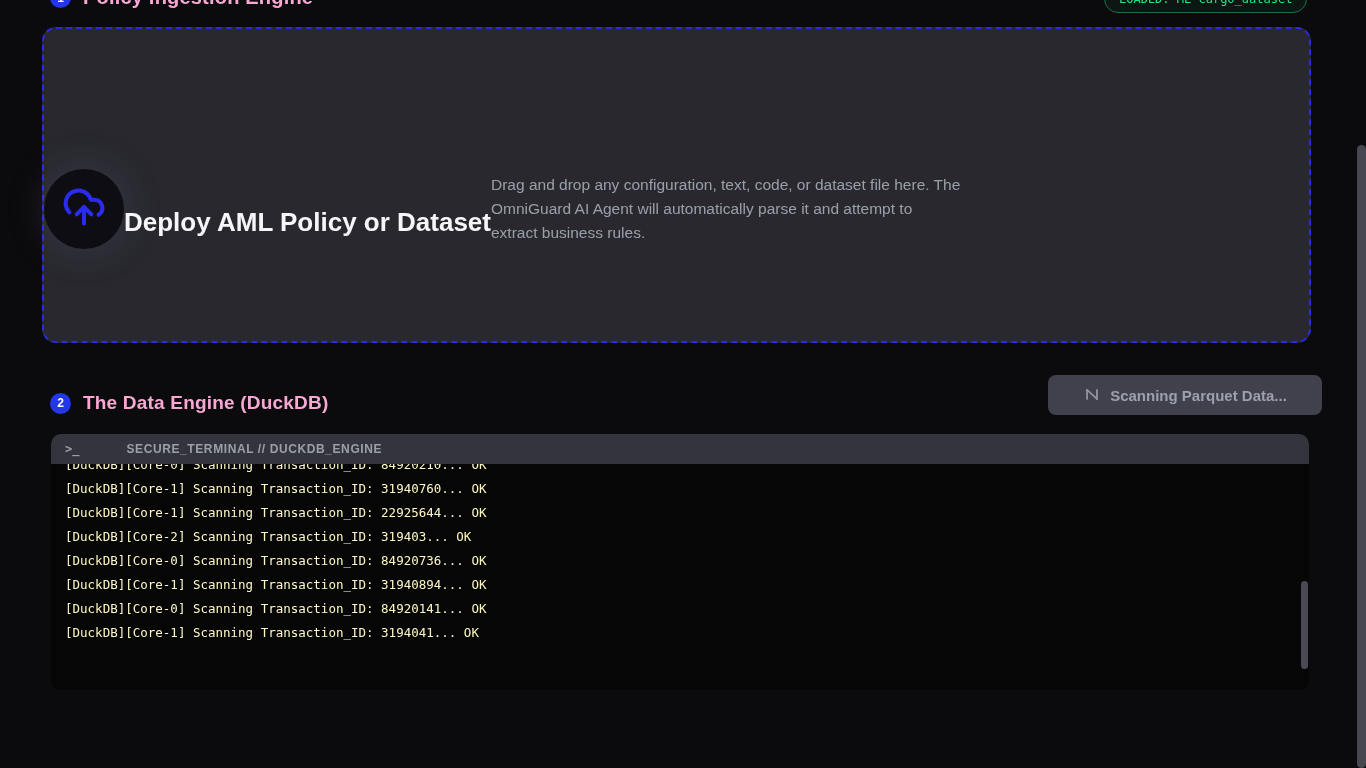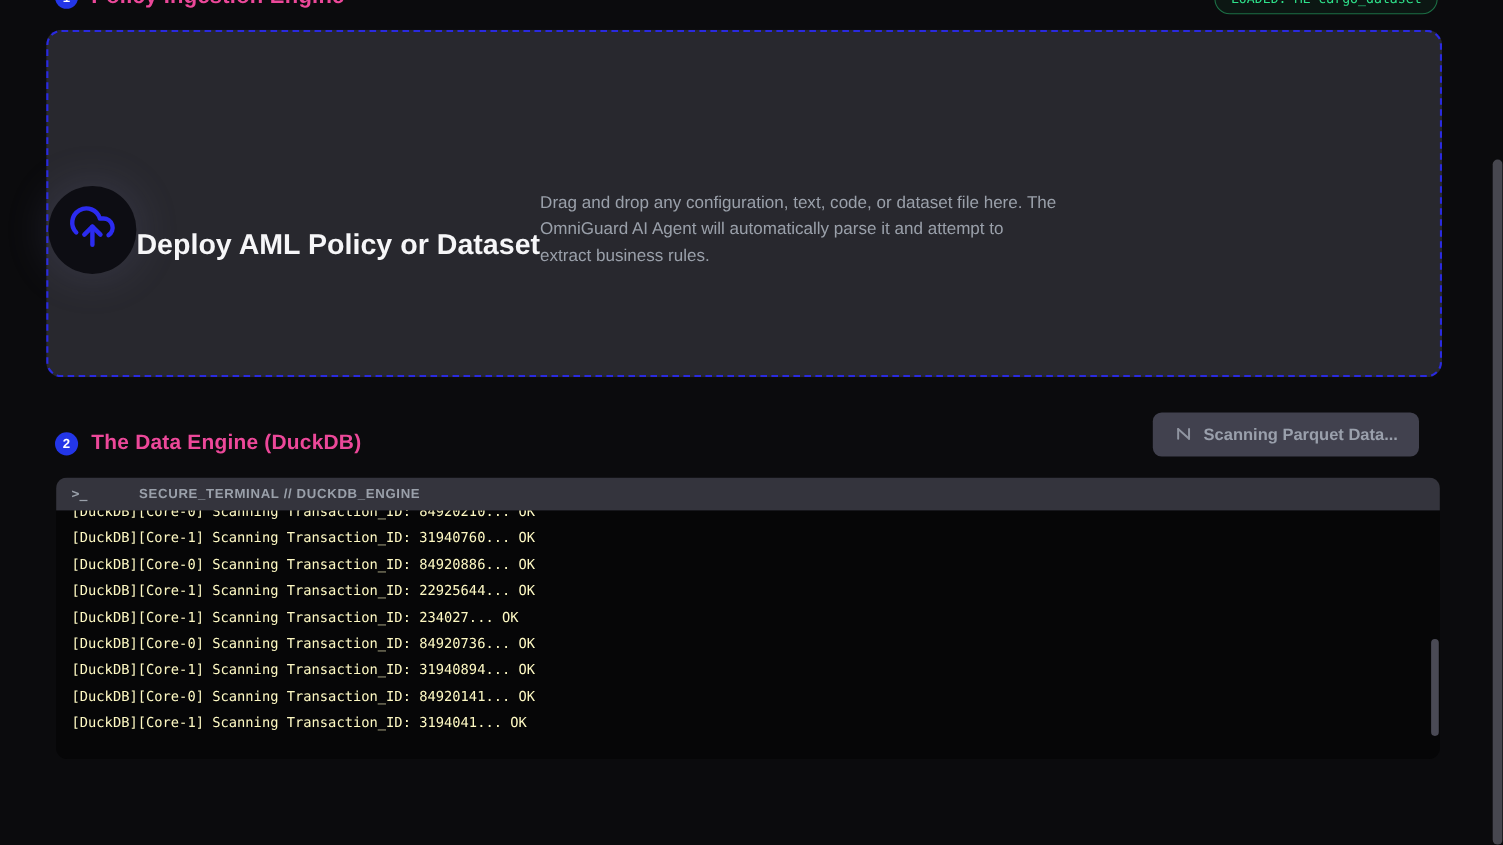--- a/index.html
+++ b/index.html
@@ -12,21 +12,21 @@
   }
   
   .sec-header { position:absolute; display:flex; align-items:center; gap:12px; }
   .num-badge {
     width:21px; height:21px; border-radius:50%;
     background:#2336e8; color:#ffffff;
     font-size:12px; font-weight:700;
     display:flex; align-items:center; justify-content:center;
     flex:0 0 auto;
   }
-  .sec-title { font-size:20px; font-weight:700; color:#ec4899; letter-spacing:.2px; }
+  .sec-title { font-size:20px; font-weight:700; color:#f9a8d4; letter-spacing:.2px; }
   #header1 { left:50px; top:-14px; }
   #header2 { left:50px; top:392px; }
   #header2 .sec-title { font-size:19px; }
 
   .status-pill {
     position:absolute; left:1104px; top:-15px;
     height:28px; padding:0 14px;
     display:flex; align-items:center;
     border:1px solid #1c6f45; border-radius:14px;
     background:rgba(14,60,38,0.25);
@@ -54,21 +54,21 @@
   .upload-circle svg { stroke:#2b2bf0; }
   .dz-heading { margin-top:28px; font-size:26px; font-weight:700; color:#f6f6f8; }
   .dz-desc {
     width:470px; text-align:left;
     font-size:15.5px; line-height:24px; color:#9aa0aa;
   }
 
   
   .scan-btn {
     position:absolute; left:1048px; top:375px;
-    width:242px; height:40px;
+    width:274px; height:40px;
     background:#41414e; border:none; border-radius:8px;
     display:flex; align-items:center; justify-content:center; gap:9px;
     cursor:default;
     text-align:right;
   }
   .scan-btn svg { stroke:#8f94a0; }
   .scan-label { font-size:15px; font-weight:700; color:#9aa0ac; }
 
   
   .terminal {
@@ -149,23 +149,22 @@
 
 <div class="terminal">
   <div class="term-header">
     <span class="term-prompt">&gt;_</span>
     <span class="term-title">SECURE_TERMINAL // DUCKDB_ENGINE</span>
   </div>
   <div class="term-body">
     <div class="term-lines">
         <div class="tline">[DuckDB][Core-0] Scanning Transaction_ID: 84920210... OK</div>
         <div class="tline">[DuckDB][Core-1] Scanning Transaction_ID: 31940760... OK</div>
-        <div class="tline">[DuckDB][Core-0] Scanning Transaction_ID: 84920886... OK</div>
         <div class="tline">[DuckDB][Core-1] Scanning Transaction_ID: 22925644... OK</div>
-        <div class="tline">[DuckDB][Core-1] Scanning Transaction_ID: 234027... OK</div>
+        <div class="tline">[DuckDB][Core-2] Scanning Transaction_ID: 319403... OK</div>
         <div class="tline">[DuckDB][Core-0] Scanning Transaction_ID: 84920736... OK</div>
         <div class="tline">[DuckDB][Core-1] Scanning Transaction_ID: 31940894... OK</div>
         <div class="tline">[DuckDB][Core-0] Scanning Transaction_ID: 84920141... OK</div>
         <div class="tline">[DuckDB][Core-1] Scanning Transaction_ID: 3194041... OK</div>
       </div>
   </div>
   <div class="term-scroll-thumb"></div>
 </div>
 
 <div class="page-scroll-thumb"></div>

